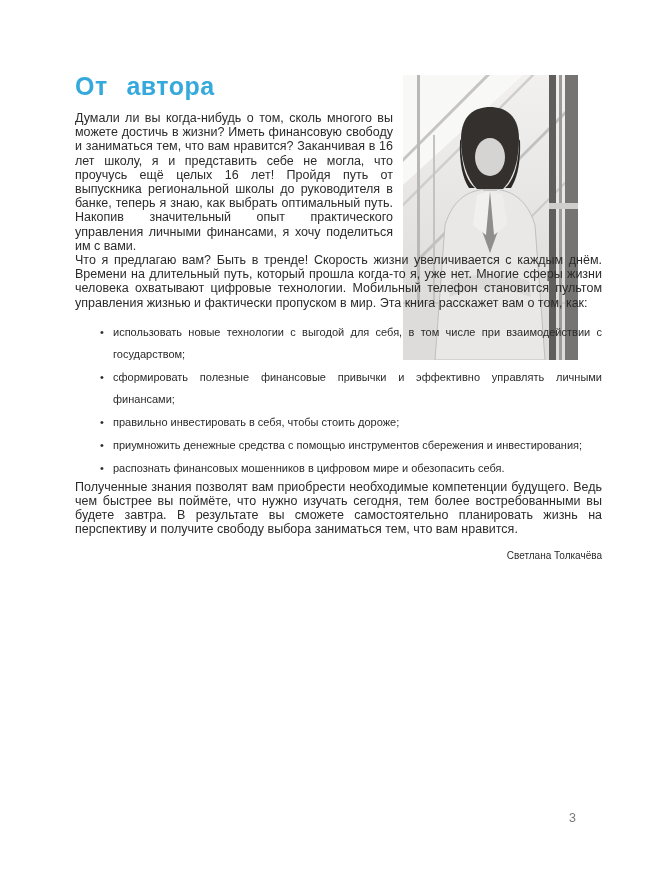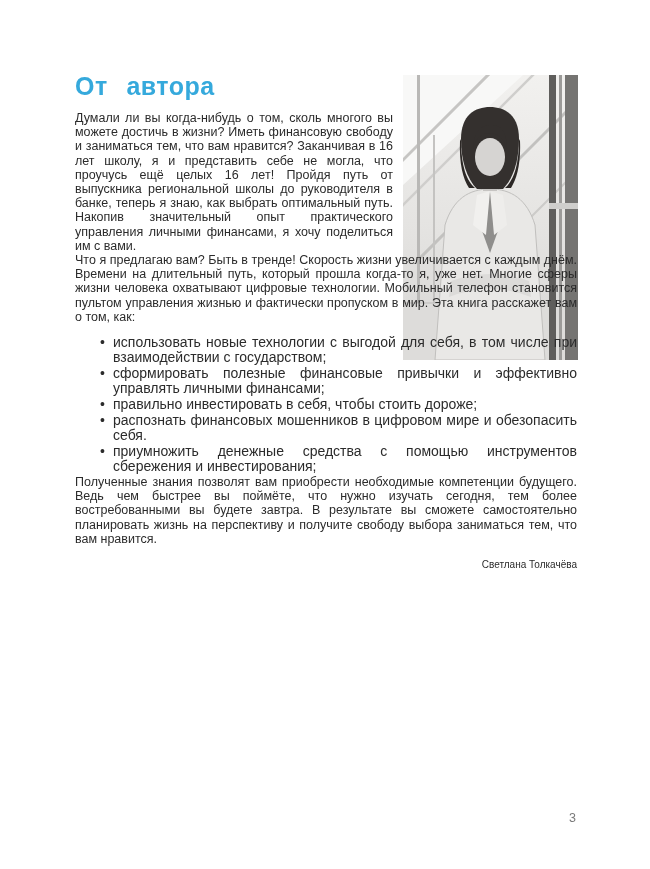--- a/index.html
+++ b/index.html
@@ -6,21 +6,21 @@
   html, body { background: #ffffff; }
   .page {
     position: relative;
     width: 650px;
     height: 869px;
     background: #ffffff;
     font-family: "Liberation Sans", sans-serif;
     color: #2b2b2b;
     overflow: hidden;
   }
-  .content { position: absolute; inset: 0; padding: 72px 73px 0 75px; }
+  .content { position: absolute; inset: 0; padding: 72px 48px 0 75px; }
   .title {
     font-size: 25px;
     font-weight: 700;
     word-spacing: 0.45em;
     letter-spacing: 0.5px;
     color: #35a9dc;
   }
   .photo-frame {
     position: absolute;
     top: 75px;
@@ -46,22 +46,22 @@
   }
   .para {
     font-size: 12.5px;
     line-height: 14.2px;
     text-align: justify;
   }
   ul.points { margin-top: 11px; margin-left: 25px; list-style: none; }
   ul.points li {
     position: relative;
     padding-left: 13px;
-    font-size: 14px;
-    line-height: 15px;
+    font-size: 11px;
+    line-height: 22px;
     text-align: justify;
     margin-bottom: 1px;
   }
   ul.points li::before { content: "•"; position: absolute; left: 0; top: 0; }
   .signature { margin-top: 13px; text-align: right; font-size: 10px; }
   .page-number {
     position: absolute;
     right: 74px;
     bottom: 44px;
     font-size: 12.5px;
@@ -117,22 +117,22 @@
 
 
     <p class="intro">Думали ли вы когда-нибудь о том, сколь многого вы можете достичь в жизни? Иметь финансовую свободу и заниматься тем, что вам нравится? Заканчивая в 16 лет школу, я и представить себе не могла, что проучусь ещё целых 16 лет! Пройдя путь от выпускника региональной школы до руководителя в банке, теперь я знаю, как выбрать оптимальный путь. Накопив значительный опыт практического управления личными финансами, я хочу поделиться им с вами.</p>
 
     <p class="para">Что я предлагаю вам? Быть в тренде! Скорость жизни увеличивается с каждым днём. Времени на длительный путь, который прошла когда-то я, уже нет. Многие сферы жизни человека охватывают цифровые технологии. Мобильный телефон становится пультом управления жизнью и фактически пропуском в мир. Эта книга расскажет вам о том, как:</p>
 
     <ul class="points">
       <li>использовать новые технологии с выгодой для себя, в том числе при взаимодействии с государством;</li>
       <li>сформировать полезные финансовые привычки и эффективно управлять личными финансами;</li>
       <li>правильно инвестировать в себя, чтобы стоить дороже;</li>
+      <li>приумножить денежные средства с помощью инструментов сбережения и инвестирования;</li>
       <li>распознать финансовых мошенников в цифровом мире и обезопасить себя.</li>
-      <li>приумножить денежные средства с помощью инструментов сбережения и инвестирования;</li>
     </ul>
 
     <p class="para">Полученные знания позволят вам приобрести необходимые компетенции будущего. Ведь чем быстрее вы поймёте, что нужно изучать сегодня, тем более востребованными вы будете завтра. В результате вы сможете самостоятельно планировать жизнь на перспективу и получите свободу выбора заниматься тем, что вам нравится.</p>
 
     <p class="signature">Светлана Толкачёва</p>
 
     <div class="page-number">3</div>
   </div>
 
 </div>

